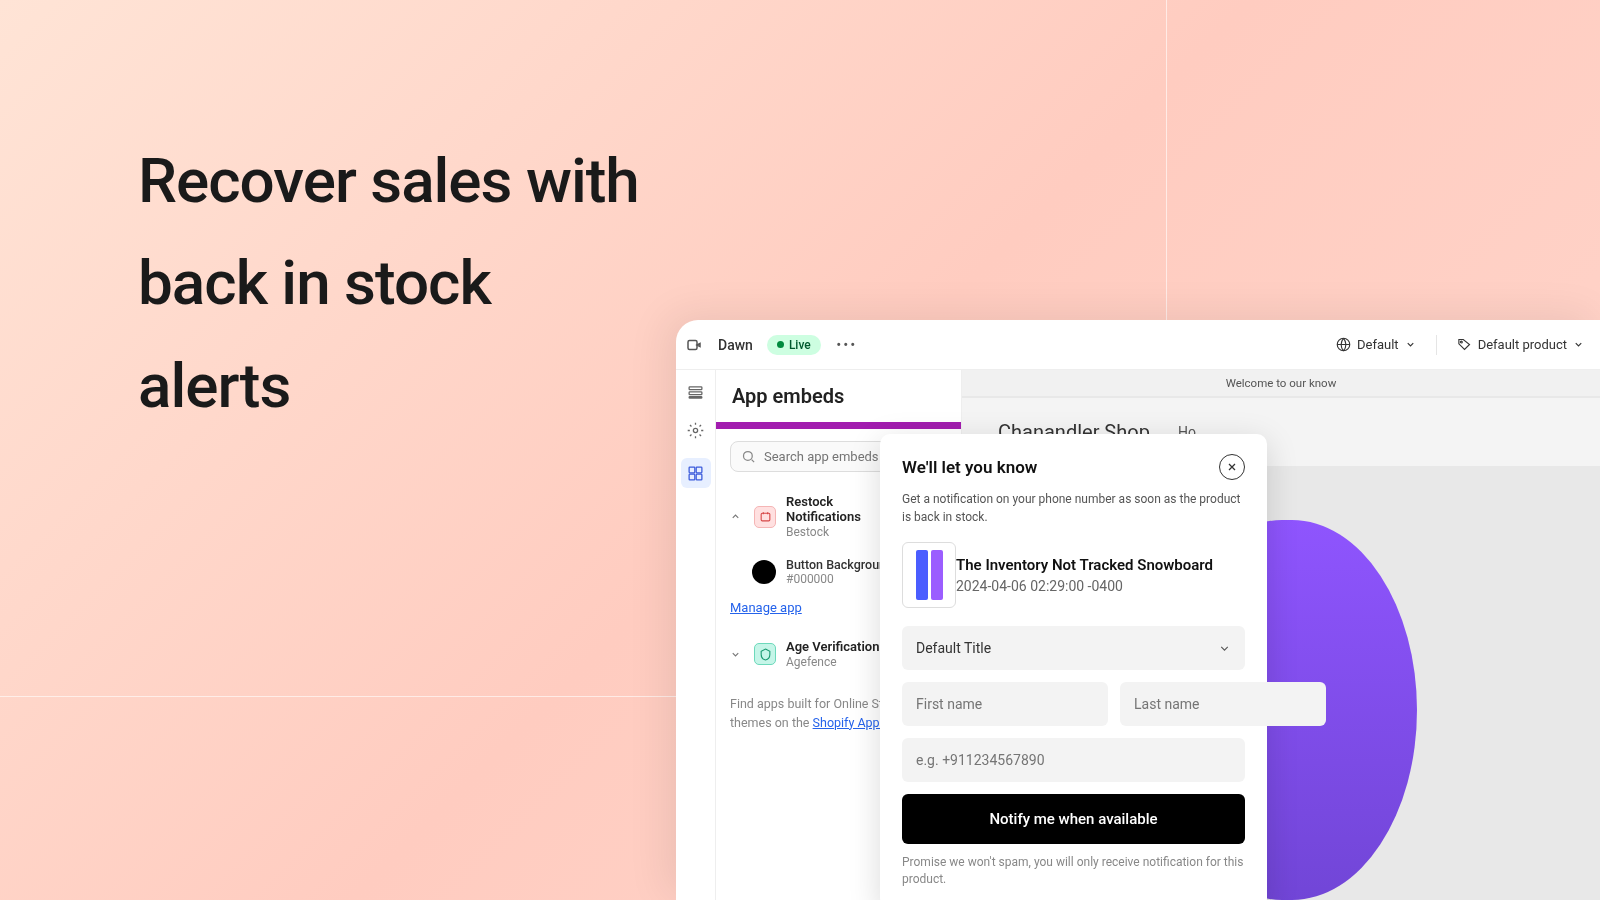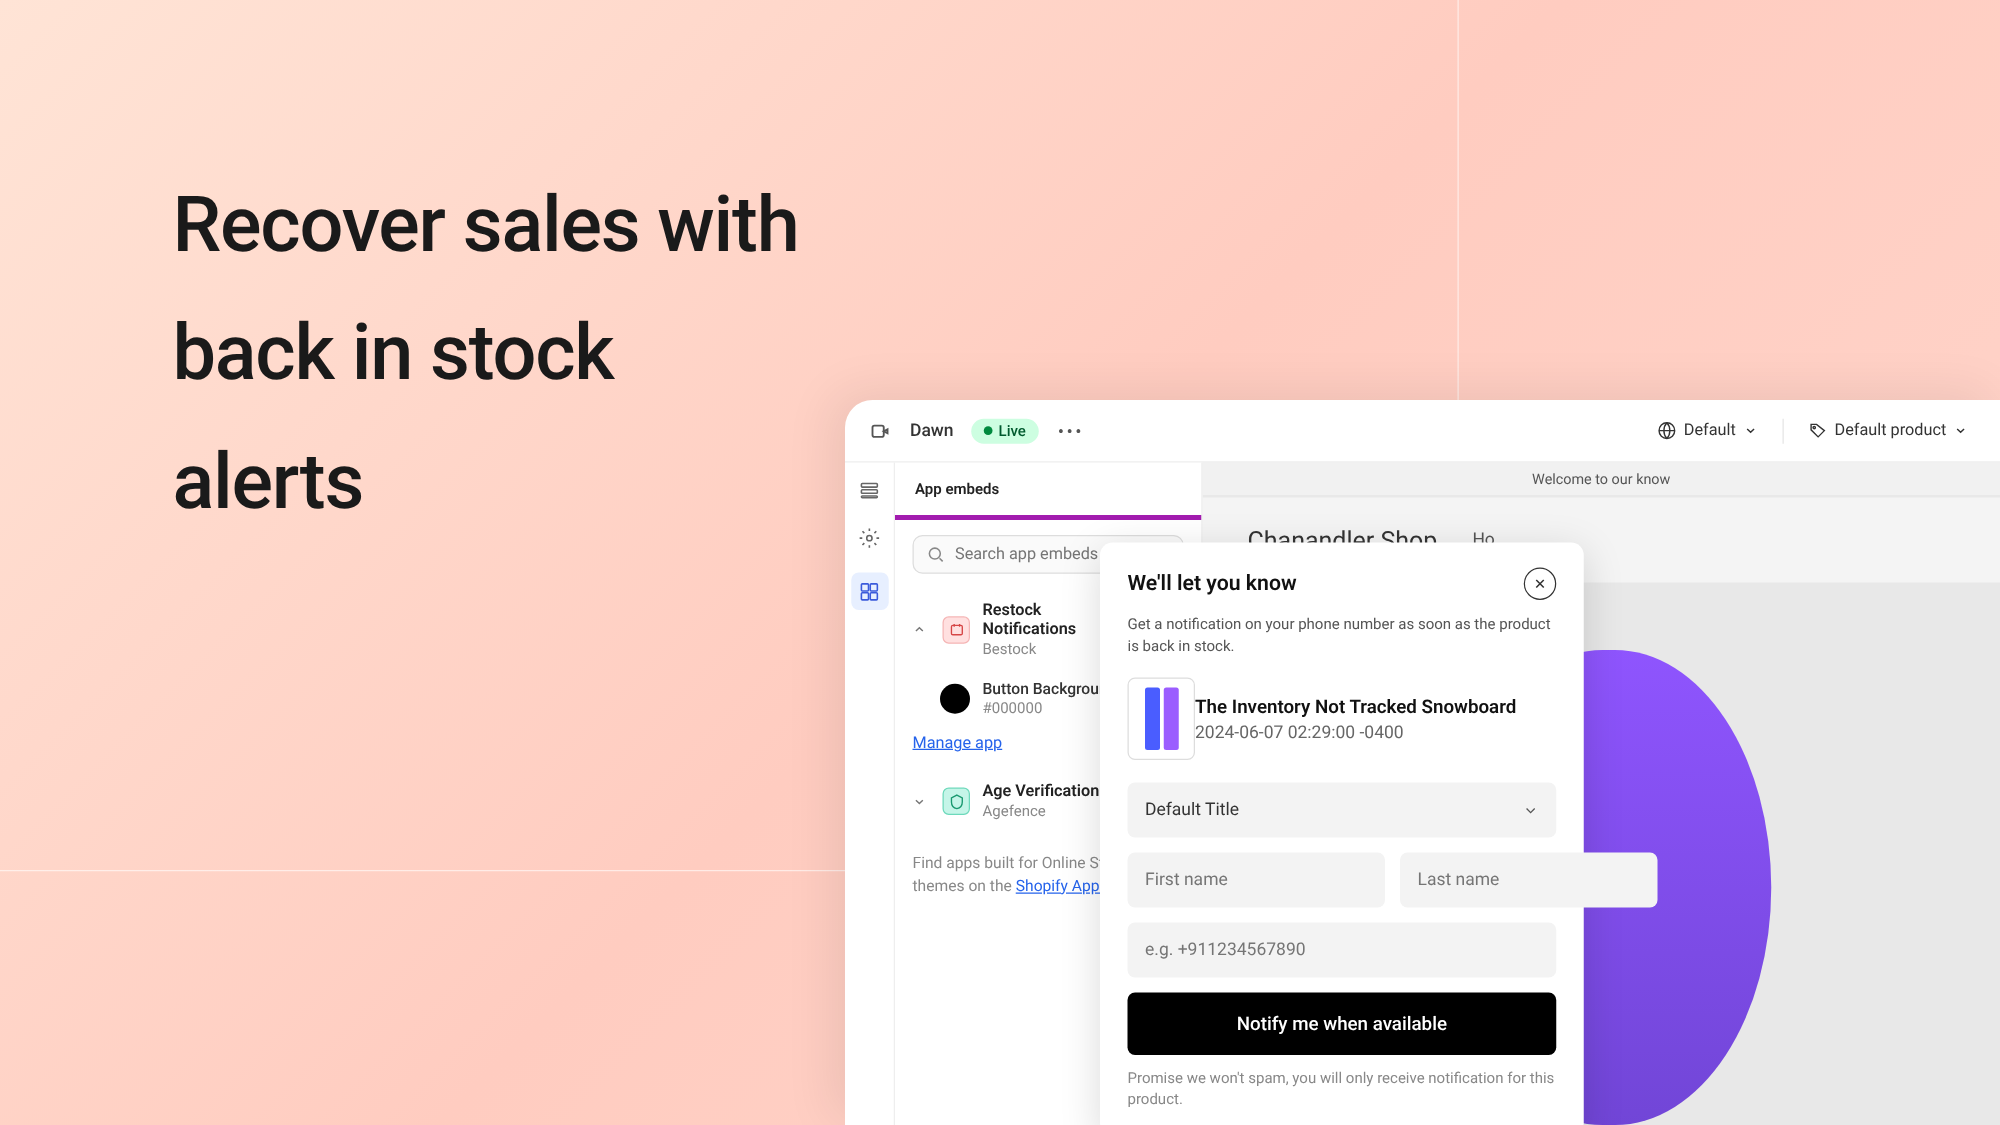--- a/index.html
+++ b/index.html
@@ -5,39 +5,39 @@
 * { margin: 0; padding: 0; box-sizing: border-box; font-family: -apple-system, BlinkMacSystemFont, 'Segoe UI', Roboto, sans-serif; }
 body { width: 1600px; height: 900px; overflow: hidden; background: linear-gradient(135deg, #ffe4d6 0%, #ffccc0 50%, #ffd6cc 100%); position: relative; }
 
 .bg-line-h { position: absolute; height: 1px; width: 100%; background: rgba(255,255,255,0.6); top: 696px; left: 0; }
 .bg-line-v { position: absolute; width: 1px; height: 100%; background: rgba(255,255,255,0.6); left: 1166px; top: 0; }
 
 .hero { position: absolute; left: 138px; top: 130px; font-size: 62px; font-weight: 500; line-height: 1.65; letter-spacing: -1px; color: #1a1a1a; }
 
 .app-window { position: absolute; left: 676px; top: 320px; width: 924px; height: 580px; background: #fff; border-radius: 22px 0 0 0; box-shadow: -10px -5px 40px rgba(0,0,0,0.08); overflow: visible; }
 
-.topbar { height: 50px; border-bottom: 1px solid #eee; display: flex; align-items: center; padding: 0 18px; gap: 12px; }
+.topbar { height: 50px; border-bottom: 1px solid #eee; display: flex; align-items: center; padding: 0 8px; gap: 12px; }
 .topbar-left { display: flex; align-items: center; gap: 14px; }
 .back-btn { width: 20px; height: 20px; display: flex; align-items: center; justify-content: center; color: #555; cursor: pointer; }
 .theme-name { font-size: 14px; font-weight: 500; color: #333; }
 .live-badge { background: #cdfee1; color: #005a2e; font-size: 12px; font-weight: 500; padding: 3px 10px; border-radius: 10px; display: inline-flex; align-items: center; gap: 5px; }
 .live-dot { width: 7px; height: 7px; background: #008a3e; border-radius: 50%; }
 .dots-btn { width: 24px; height: 24px; display: flex; align-items: center; justify-content: center; color: #555; cursor: pointer; font-size: 15px; letter-spacing: 2px; }
 .topbar-spacer { flex: 1; }
 .topbar-right { display: flex; align-items: center; gap: 12px; }
 .top-drop { display: flex; align-items: center; gap: 6px; font-size: 13px; color: #333; cursor: pointer; padding: 6px 8px; }
 .top-divider { width: 1px; height: 20px; background: #e5e5e5; }
 
 .editor-body { display: flex; height: calc(100% - 50px); }
 .rail { width: 40px; border-right: 1px solid #eee; display: flex; flex-direction: column; align-items: center; padding-top: 12px; gap: 18px; }
 .rail-icon { width: 20px; height: 20px; display: flex; align-items: center; justify-content: center; color: #666; cursor: pointer; }
 .rail-icon.active { color: #3b5bdb; background: #e7efff; width: 30px; height: 30px; border-radius: 6px; }
 
 .sidebar { width: 246px; border-right: 1px solid #eee; display: flex; flex-direction: column; }
-.sidebar-header { padding: 14px 16px; font-size: 12px; font-weight: 600; color: #222; border-bottom: 4px solid #a21caf; }
+.sidebar-header { padding: 14px 16px; font-size: 20px; font-weight: 600; color: #222; border-bottom: 7px solid #a21caf; }
 .sidebar-search { padding: 12px 14px; }
 .search-box { display: flex; align-items: center; gap: 8px; border: 1px solid #ddd; border-radius: 8px; padding: 7px 10px; background: #fafafa; }
 .search-box input { border: none; outline: none; background: transparent; font-size: 13px; color: #666; flex: 1; }
 
 .embed-item { padding: 10px 14px; display: flex; align-items: center; gap: 10px; }
 .chevron { width: 14px; color: #777; font-size: 11px; }
 .app-icon { width: 22px; height: 22px; border-radius: 5px; display: flex; align-items: center; justify-content: center; font-size: 14px; }
 .app-icon.restock { background: #ffe0e0; border: 1px solid #f5b5b5; }
 .app-icon.agefence { background: #c5f5e8; border: 1px solid #6dd9bb; }
 .embed-info { flex: 1; }
@@ -255,21 +255,21 @@
     </div>
   </div>
   <div class="modal-desc">Get a notification on your phone number as soon as the product is back in stock.</div>
   <div class="modal-prod">
     <div class="prod-thumb">
       <div class="thumb-bar b1"></div>
       <div class="thumb-bar b2"></div>
     </div>
     <div class="prod-info">
       <div class="prod-name">The Inventory Not Tracked Snowboard</div>
-      <div class="prod-ts">2024-06-07 02:29:00 -0400</div>
+      <div class="prod-ts">2024-04-06 02:29:00 -0400</div>
     </div>
   </div>
   <div class="modal-select">
     <span>Default Title</span>
     <svg width="13" height="13" viewBox="0 0 24 24" fill="none" stroke="#555" stroke-width="2">
         <path d="M6 9l6 6 6-6"></path>
       </svg>
   </div>
   <div class="modal-row">
     <input class="modal-input" placeholder="First name" style="">

